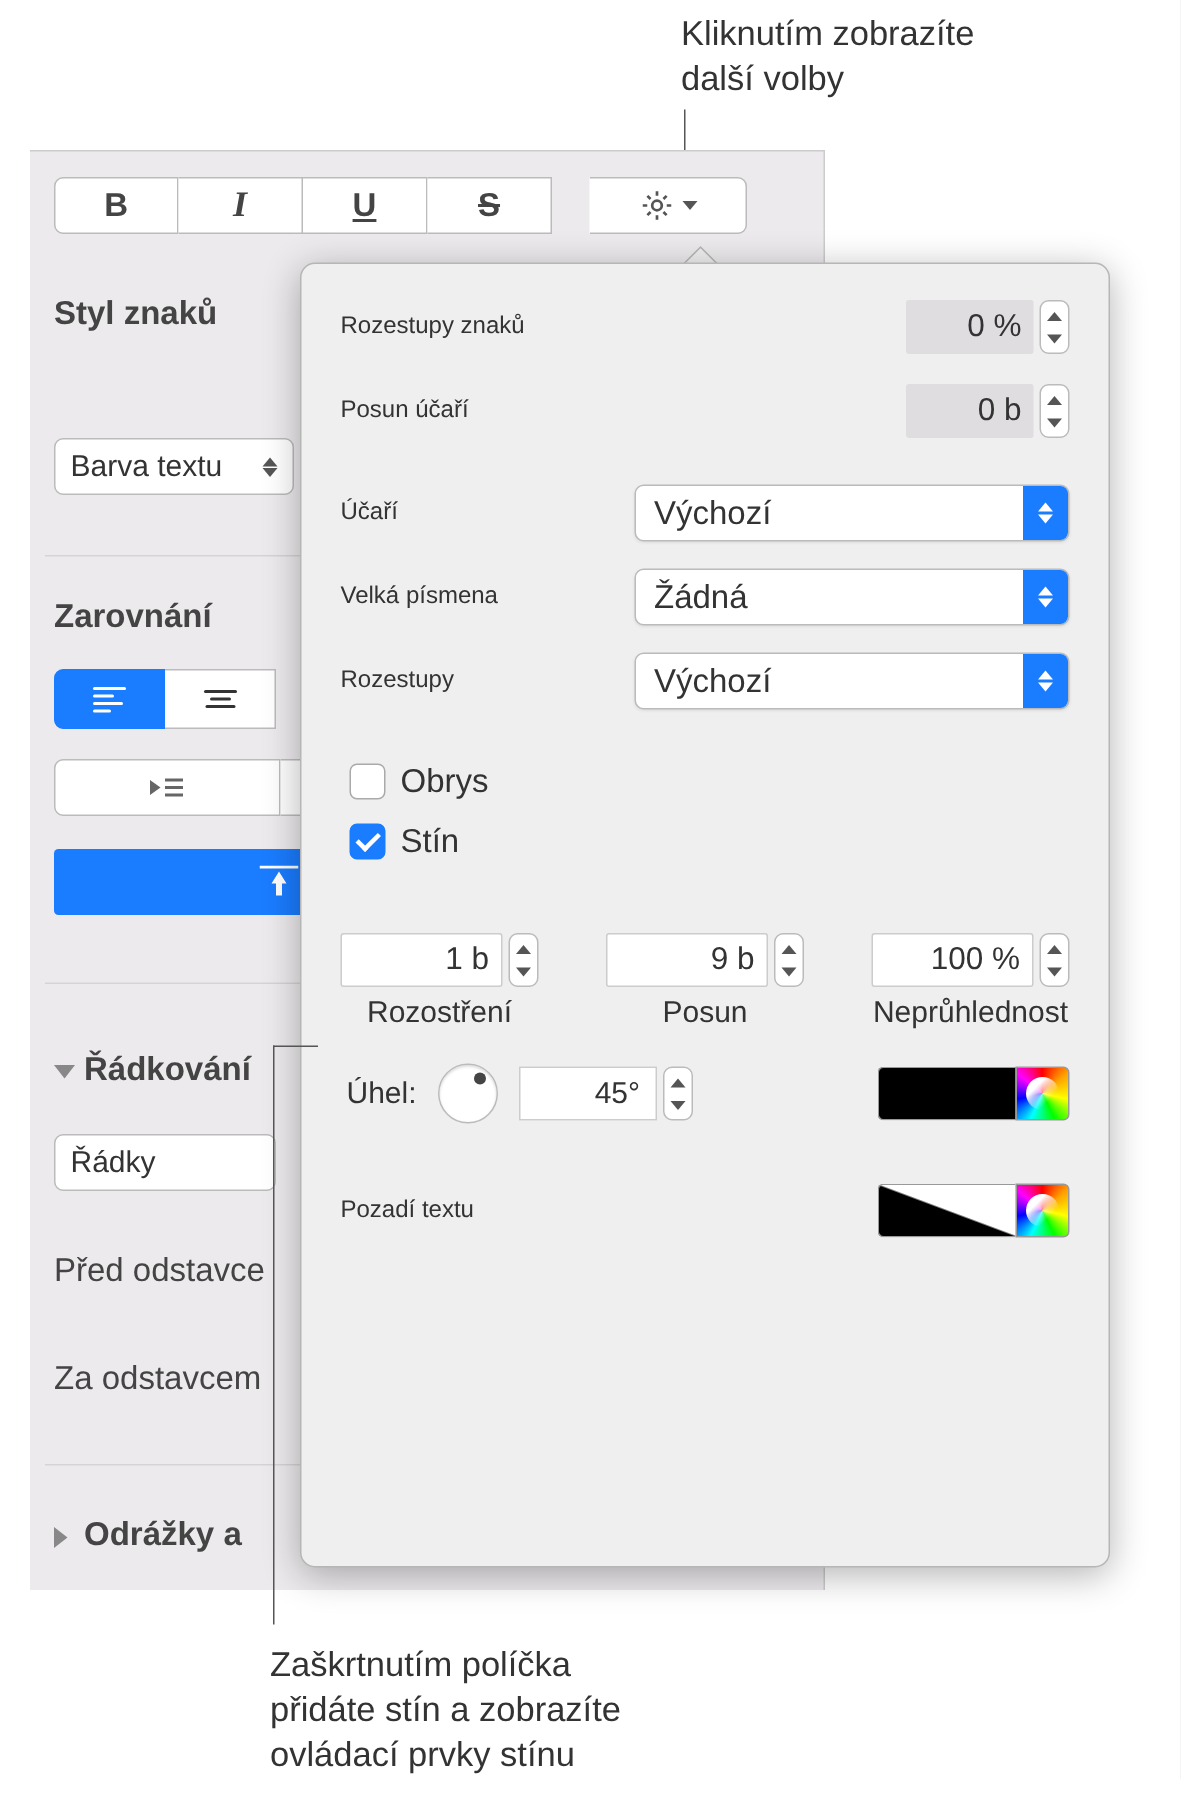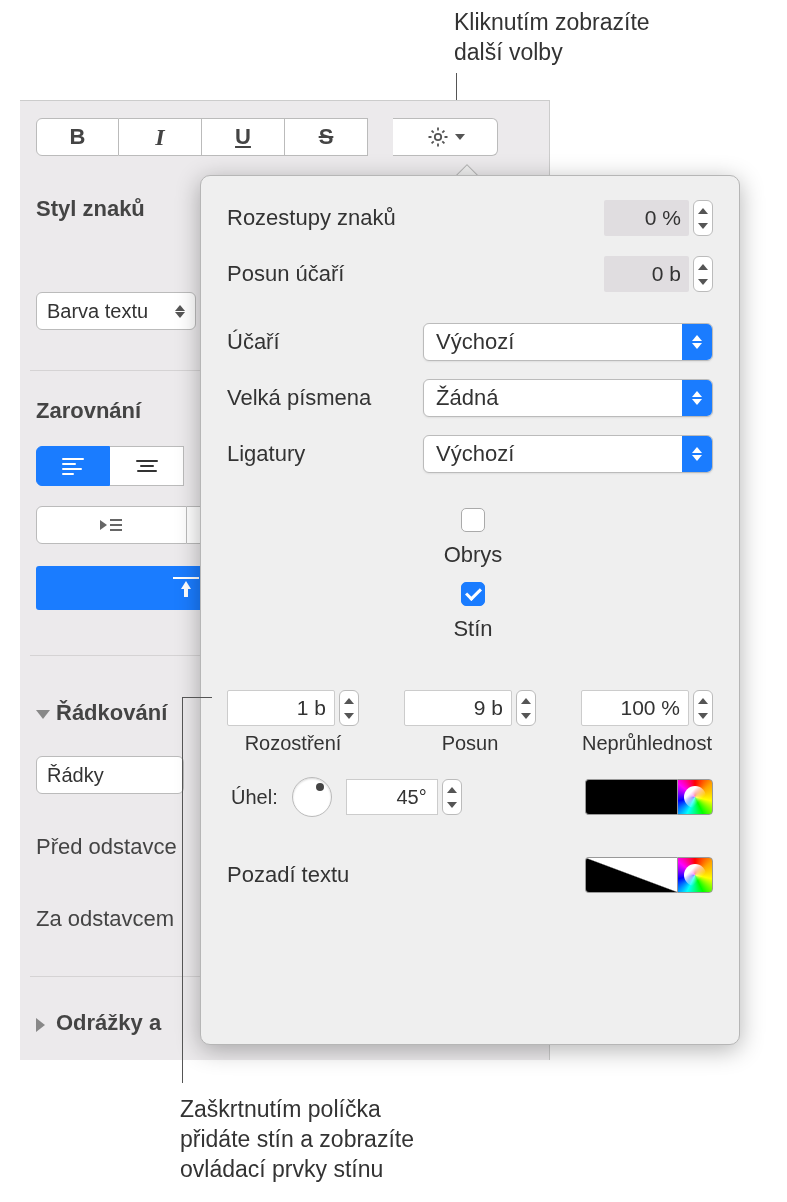--- a/index.html
+++ b/index.html
@@ -208,21 +208,21 @@
     font-weight:600;
     font-size:24px;
     margin-bottom:20px;
   }
   .pop-row {
     display:flex;
     align-items:center;
     margin-bottom:16px;
     height:40px;
   }
-  .pop-row .rlabel { flex:1; font-size:22px; }
+  .pop-row .rlabel { flex:1; font-size:16px; }
   .stepper-field {
     display:flex;
     align-items:center;
     gap:4px;
   }
   .stepper-field .val {
     width:85px;height:36px;
     background:#e0dde0;
     border:none;
     text-align:right;
@@ -252,21 +252,20 @@
     background:#1a7cff;border-top-right-radius:5px;border-bottom-right-radius:5px;
     display:flex;flex-direction:column;justify-content:center;align-items:center;gap:2px;
   }
   .mac-select .cap .caret-up{border-bottom-color:#fff;}
   .mac-select .cap .caret-down{border-top-color:#fff;}
 
   .checkbox-row {
     display:flex;align-items:center;gap:10px;font-size:22px;
     margin-bottom:14px;
     margin-left:6px;
-    flex-direction:column;
   }
   .mac-check {
     width:24px;height:24px;border:1px solid #aaa;border-radius:5px;background:#fff;
     display:flex;align-items:center;justify-content:center;
     flex-shrink:0;
   }
   .mac-check.checked { background:#1a7cff;border-color:#1a7cff; }
   .mac-check.checked::after {
     content:'';
     width:6px;height:12px;
@@ -461,21 +460,21 @@
     <div class="mac-select">
       <span>Žádná</span>
       <span class="cap">
           <span class="caret-up"></span>
           <span class="caret-down"></span>
         </span>
     </div>
   </div>
 
   <div class="pop-row">
-    <span class="rlabel">Ligatury</span>
+    <span class="rlabel">Rozestupy</span>
     <div class="mac-select">
       <span>Výchozí</span>
       <span class="cap">
           <span class="caret-up"></span>
           <span class="caret-down"></span>
         </span>
     </div>
   </div>
 
   <div style="height:18px"></div>

